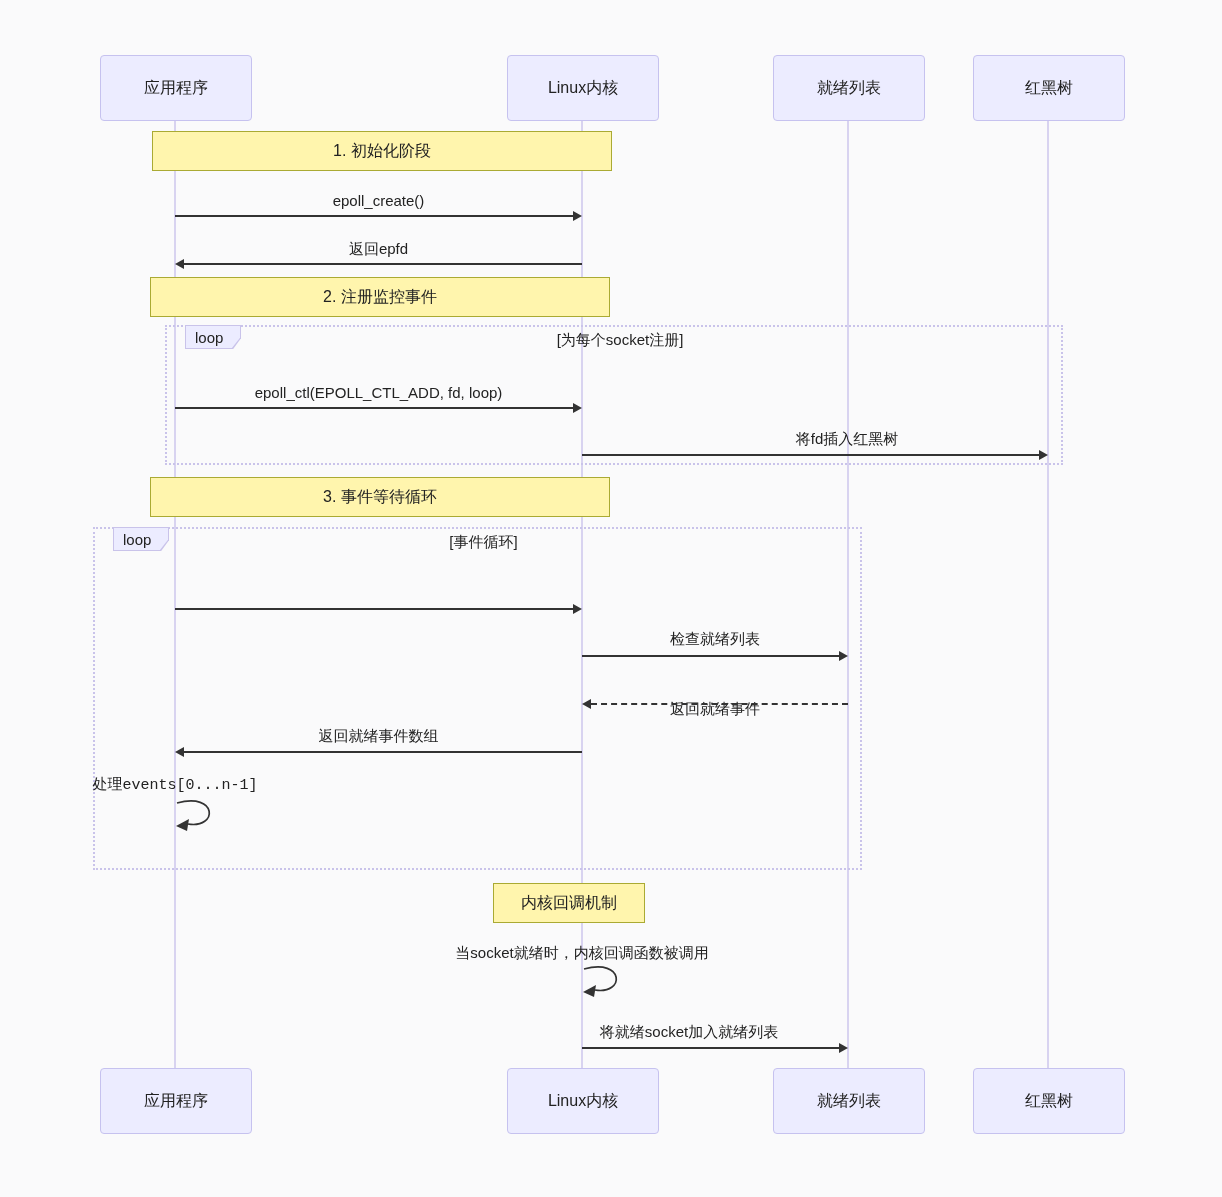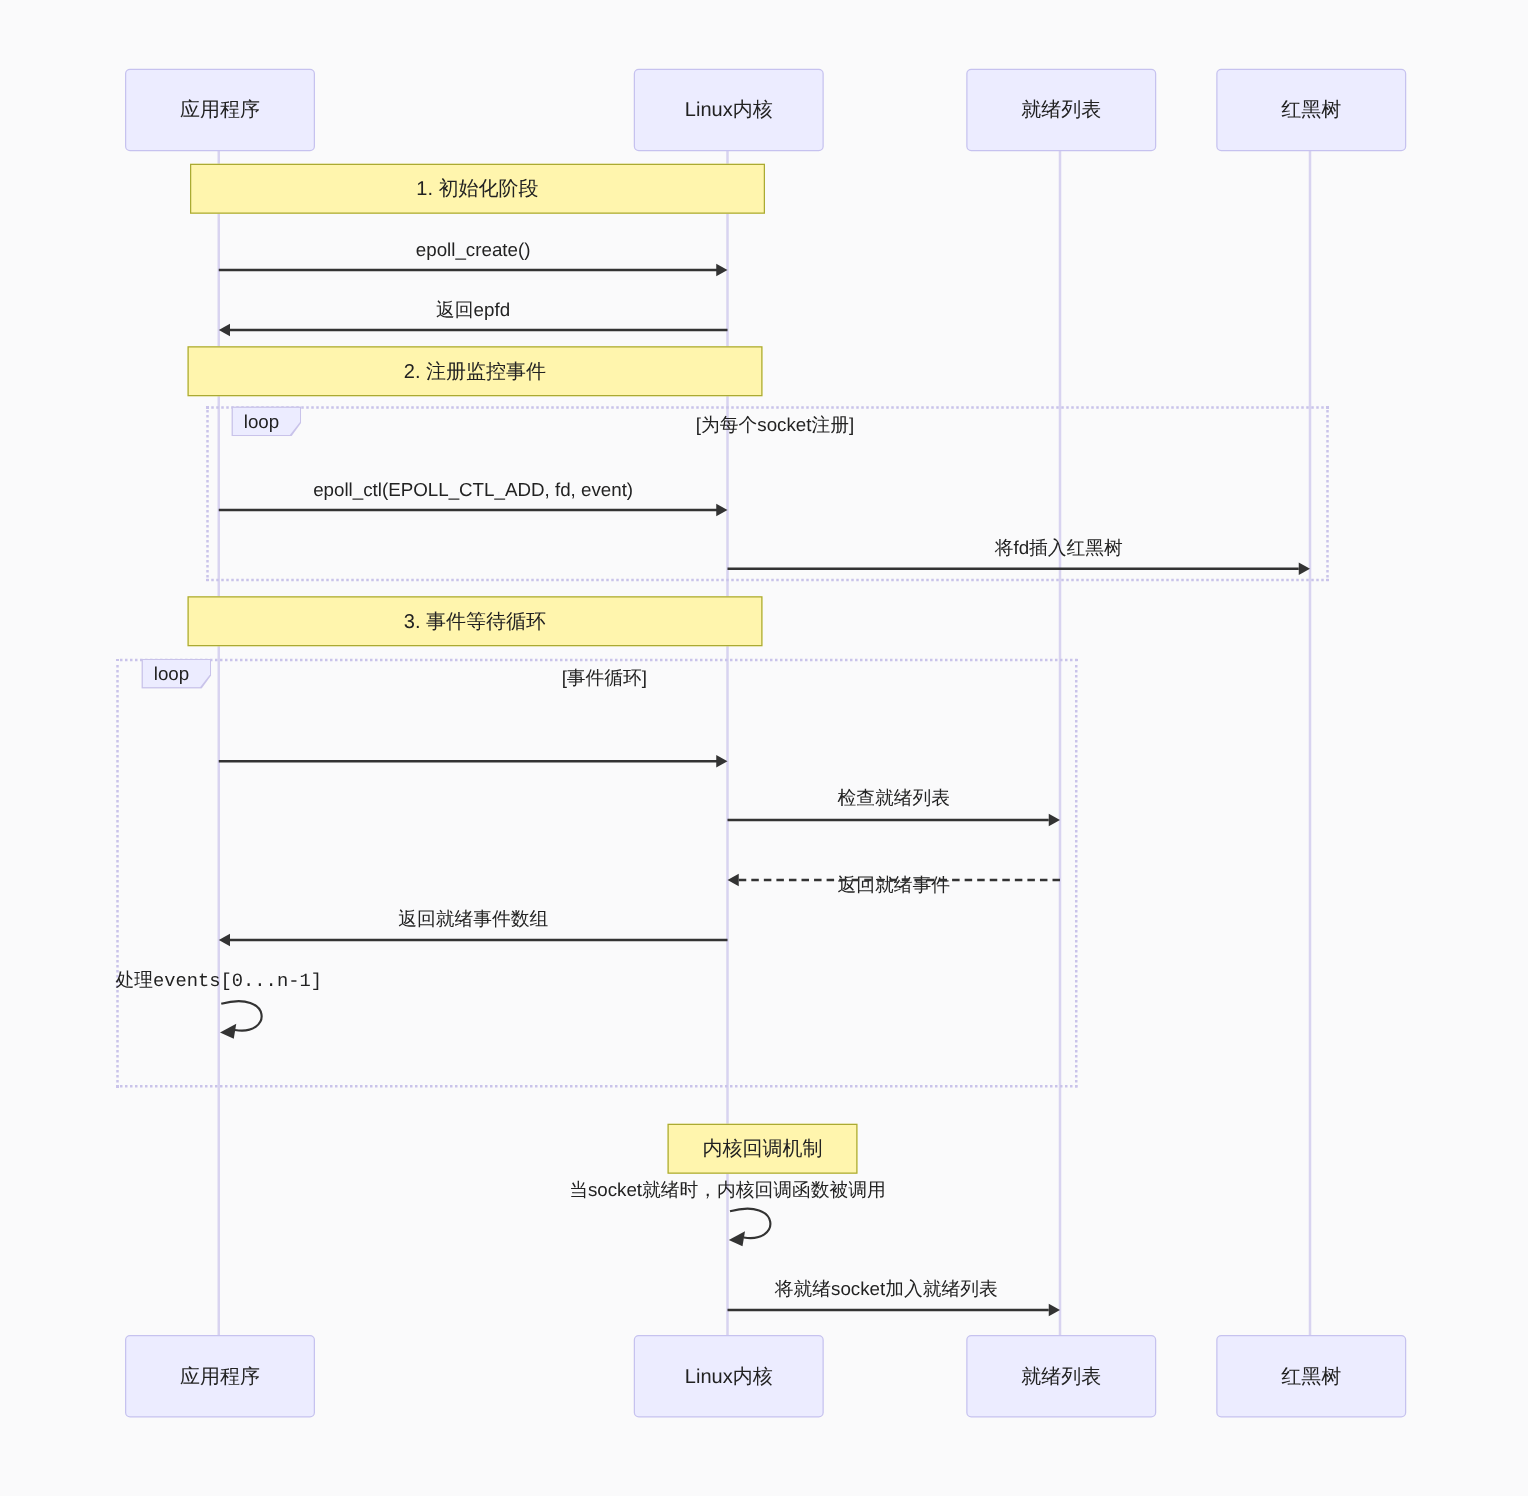--- a/index.html
+++ b/index.html
@@ -110,31 +110,31 @@
   <div class="loop-frame" style="left:93px;top:527px;width:769px;height:343px;">
     <div class="loop-condition">[事件循环]</div>
     <div class="loop-tab">
       <div class="loop-tab-inner">loop</div>
     </div>
   </div>
 
   <div class="note" style="left:152px;top:131px;width:458px;height:38px;">1. 初始化阶段</div>
   <div class="note" style="left:150px;top:277px;width:458px;height:38px;">2. 注册监控事件</div>
   <div class="note" style="left:150px;top:477px;width:458px;height:38px;">3. 事件等待循环</div>
-  <div class="note" style="left:534px;top:883px;width:150px;height:38px;margin-top:16px;">内核回调机制</div>
+  <div class="note" style="left:493px;top:883px;width:150px;height:38px;">内核回调机制</div>
 
   <div class="msg-label" style="left:175px;top:192px;width:407px;">epoll_create()</div>
   <div class="msg-line" style="left:175px;top:215px;width:399px;"></div>
   <div class="head-right" style="left:573px;top:211px;"></div>
 
   <div class="msg-label" style="left:175px;top:240px;width:407px;">返回epfd</div>
   <div class="msg-line" style="left:184px;top:263px;width:398px;"></div>
   <div class="head-left" style="left:175px;top:259px;"></div>
 
-  <div class="msg-label" style="left:175px;top:384px;width:407px;">epoll_ctl(EPOLL_CTL_ADD, fd, event)</div>
+  <div class="msg-label" style="left:175px;top:384px;width:407px;">epoll_ctl(EPOLL_CTL_ADD, fd, loop)</div>
   <div class="msg-line" style="left:175px;top:407px;width:399px;"></div>
   <div class="head-right" style="left:573px;top:403px;"></div>
 
   <div class="msg-label" style="left:582px;top:430px;width:466px;padding-left:32px;">将fd插入红黑树</div>
   <div class="msg-line" style="left:582px;top:454px;width:457px;"></div>
   <div class="head-right" style="left:1039px;top:450px;"></div>
 
   <div class="msg-line" style="left:175px;top:608px;width:399px;"></div>
   <div class="head-right" style="left:573px;top:604px;"></div>
 
@@ -155,21 +155,21 @@
     <path d="M1,6 C42,-5 42,32 12,27" fill="none" stroke="#333333" stroke-width="1.7"></path>
     <polygon points="0,29 13,22 11,34" fill="#333333"></polygon>
   </svg>
 
   <div class="msg-label" style="left:432px;top:944px;width:300px;">当socket就绪时，内核回调函数被调用</div>
   <svg class="self-arrow" style="left:583px;top:963px;" width="54" height="36" viewBox="0 0 54 36">
     <path d="M1,6 C42,-5 42,32 12,27" fill="none" stroke="#333333" stroke-width="1.7"></path>
     <polygon points="0,29 13,22 11,34" fill="#333333"></polygon>
   </svg>
 
-  <div class="msg-label" style="left:582px;top:1023px;width:214px;margin-left:20px;">将就绪socket加入就绪列表</div>
+  <div class="msg-label" style="left:582px;top:1023px;width:214px;">将就绪socket加入就绪列表</div>
   <div class="msg-line" style="left:582px;top:1047px;width:257px;"></div>
   <div class="head-right" style="left:839px;top:1043px;"></div>
 
   <div class="participant" style="left:100px;top:55px;">应用程序</div>
   <div class="participant" style="left:507px;top:55px;">Linux内核</div>
   <div class="participant" style="left:773px;top:55px;">就绪列表</div>
   <div class="participant" style="left:973px;top:55px;">红黑树</div>
 
   <div class="participant" style="left:100px;top:1068px;">应用程序</div>
   <div class="participant" style="left:507px;top:1068px;">Linux内核</div>

